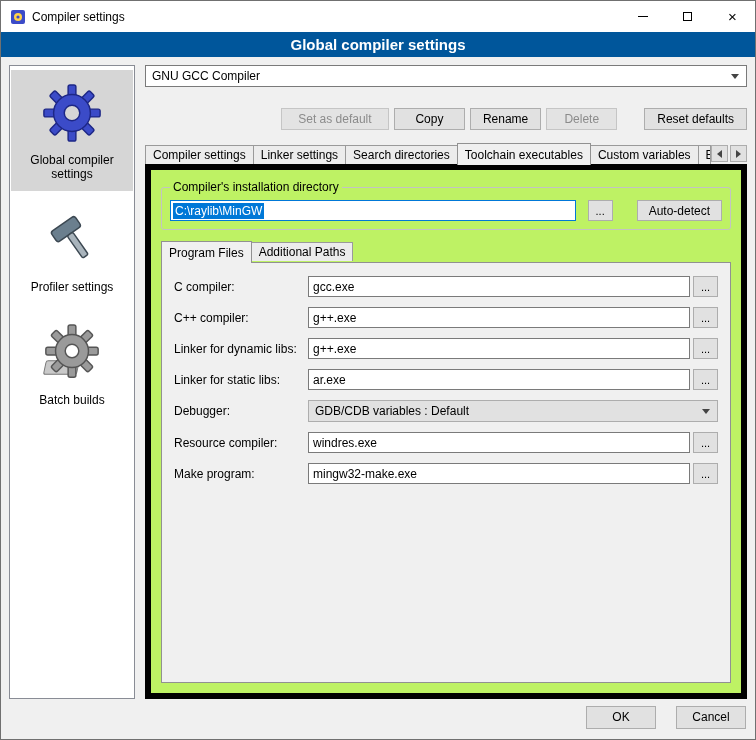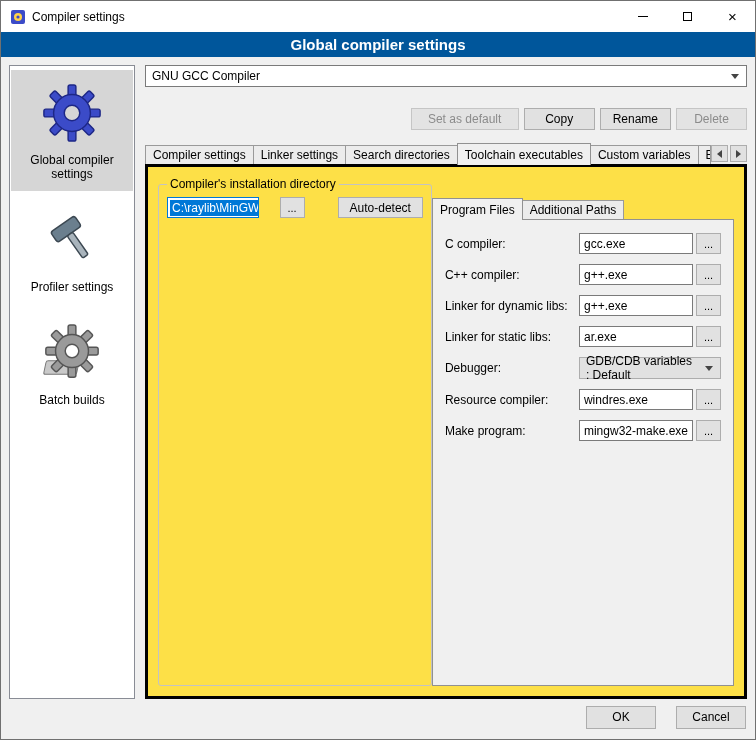--- a/index.html
+++ b/index.html
@@ -51,25 +51,25 @@
 
   
   .tabstrip{display:flex;align-items:flex-end;margin-top:13px;position:relative;}
   .tab{padding:3px 7px;height:19px;line-height:13px;background:#ececec;border:1px solid #9a9a9a;border-bottom:none;margin-left:-1px;white-space:nowrap;cursor:default;}
   .tab:first-child{margin-left:0;}
   .tab.active{background:#f0f0f0;height:22px;padding-top:5px;margin-bottom:-1px;position:relative;z-index:2;border-color:#919191;}
   .tab.cut{width:30px;overflow:hidden;padding-right:0;}
   .tab-arrows{margin-left:auto;display:flex;gap:2px;margin-bottom:2px;}
   .arrow-btn{width:17px;height:17px;background:var(--btn_bg);border:1px solid var(--btn_border);display:flex;align-items:center;justify-content:center;padding:0;cursor:default;}
 
-  .panel{flex:1;border:3px solid #000000;background:#fde047;padding:8px 10px 10px 10px;display:flex;min-height:0;}
+  .panel{flex:1;border:6px solid #000000;background:#bef264;padding:8px 10px 10px 10px;display:flex;flex-direction:column;min-height:0;}
 
   fieldset{border:1px solid #c3c3c3;border-radius:3px;margin:2px 0 0 0;padding:6px 8px 8px 8px;}
   legend{padding:0 3px;font-size:12px;}
-  .dir-row{display:flex;align-items:flex-end;gap:21px;}
+  .dir-row{display:flex;align-items:flex-end;gap:12px;}
   .dir-input{flex:1;height:21px;border:1px solid var(--selection);background:#fff;display:flex;align-items:center;padding:0 2px;overflow:hidden;white-space:nowrap;}
   .sel-text{background:var(--selection);color:#fff;padding:1px 2px;}
   .browse{width:25px;height:21px;padding:0;background:var(--btn_bg);border:1px solid var(--btn_border);font-size:11px;cursor:default;}
   .autodetect{height:21px;padding:0 11px;margin-left:12px;}
   .note{margin-top:7px;color:var(--note);white-space:nowrap;overflow:hidden;}
 
   .subwrap{margin-top:11px;display:flex;flex-direction:column;flex:1;min-height:0;}
   .subpanel{flex:1;border:1px solid #919191;background:#f0f0f0;padding:13px 12px 10px 12px;min-height:0;}
 
   .frow{display:flex;align-items:center;margin-bottom:10px;}
@@ -161,20 +161,21 @@
       <div class="combo">
         <span>GNU GCC Compiler</span>
         <span class="tri-down"></span>
       </div>
 
       <div class="btn-row">
         <button class="btn w-set" disabled="">Set as default</button>
         <button class="btn w-med">Copy</button>
         <button class="btn w-med">Rename</button>
         <button class="btn w-med" disabled="">Delete</button>
+        <button class="btn w-reset">Reset defaults</button>
       </div>
 
       <div class="tabstrip">
         <div class="tab">Compiler settings</div>
         <div class="tab">Linker settings</div>
         <div class="tab">Search directories</div>
         <div class="tab active">Toolchain executables</div>
         <div class="tab">Custom variables</div>
         <div class="tab cut">Buil</div>
         <div class="tab-arrows">
@@ -193,21 +194,21 @@
           <div class="dir-row">
             <div class="dir-input">
               <span class="sel-text">C:\raylib\MinGW</span>
             </div>
             <button class="browse">...</button>
             <button class="btn autodetect">Auto-detect</button>
           </div>
         </fieldset>
 
         <div class="subwrap">
-          <div class="tabstrip" style="margin-top:12px;">
+          <div class="tabstrip" style="margin-top:0;align-items:center;">
             <div class="tab active">Program Files</div>
             <div class="tab">Additional Paths</div>
           </div>
           <div class="subpanel">
 
             <div class="frow">
               <div class="flabel">C compiler:</div>
               <div class="finput">
                   <span>gcc.exe</span>
                 </div>

